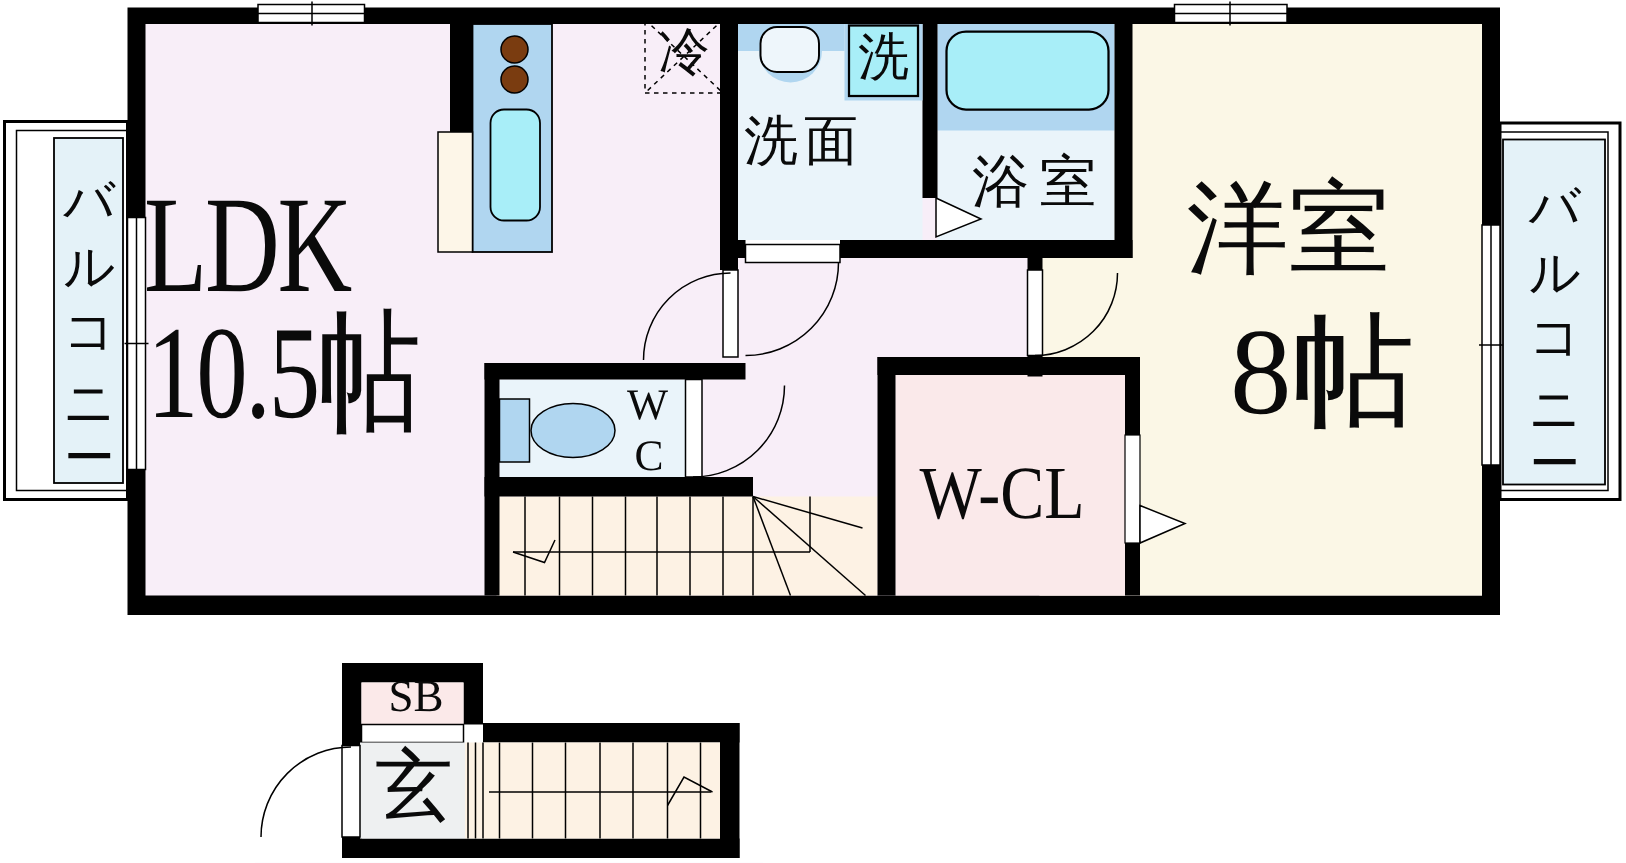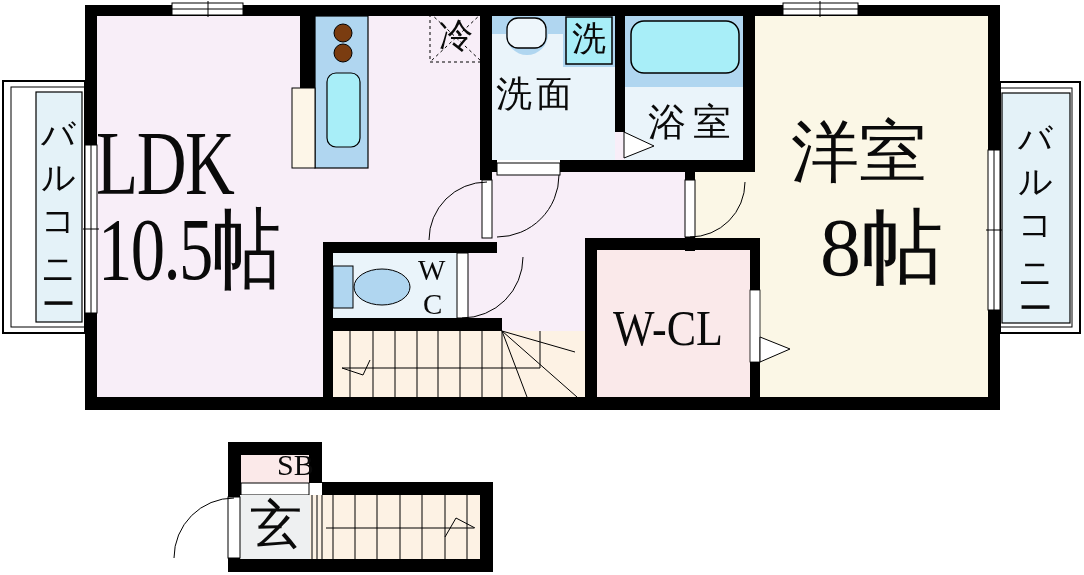--- a/index.html
+++ b/index.html
@@ -193,18 +193,18 @@
   <div class="lbl" style="left:648px;top:103px;font-size:38px;letter-spacing:7px;">浴室</div>
 
   <div class="lbl" style="left:439px;top:19px;font-size:34px;">冷</div>
   <div class="lbl" style="left:572px;top:22px;font-size:34px;">洗</div>
 
   <div class="lbl" style="left:418px;top:256px;font-size:29px;">W</div>
   <div class="lbl" style="left:423px;top:290px;font-size:29px;">C</div>
 
   <div class="lbl" style="left:613px;top:303px;font-size:50px;transform:scaleX(0.88);transform-origin:0 0;">W-CL</div>
 
-  <div class="lbl" style="left:277px;top:450px;font-size:30px;">SB</div>
+  <div class="lbl" style="left:259px;top:450px;font-size:30px;">SB</div>
   <div class="lbl" style="left:250px;top:499px;font-size:52px;">玄</div>
 
   <div class="lbl vert" style="left:41px;top:96px;font-size:34px;letter-spacing:9px;">バルコニー</div>
   <div class="lbl vert" style="left:1018px;top:100px;font-size:34px;letter-spacing:9px;">バルコニー</div>
 </div>
 
 </body></html>

